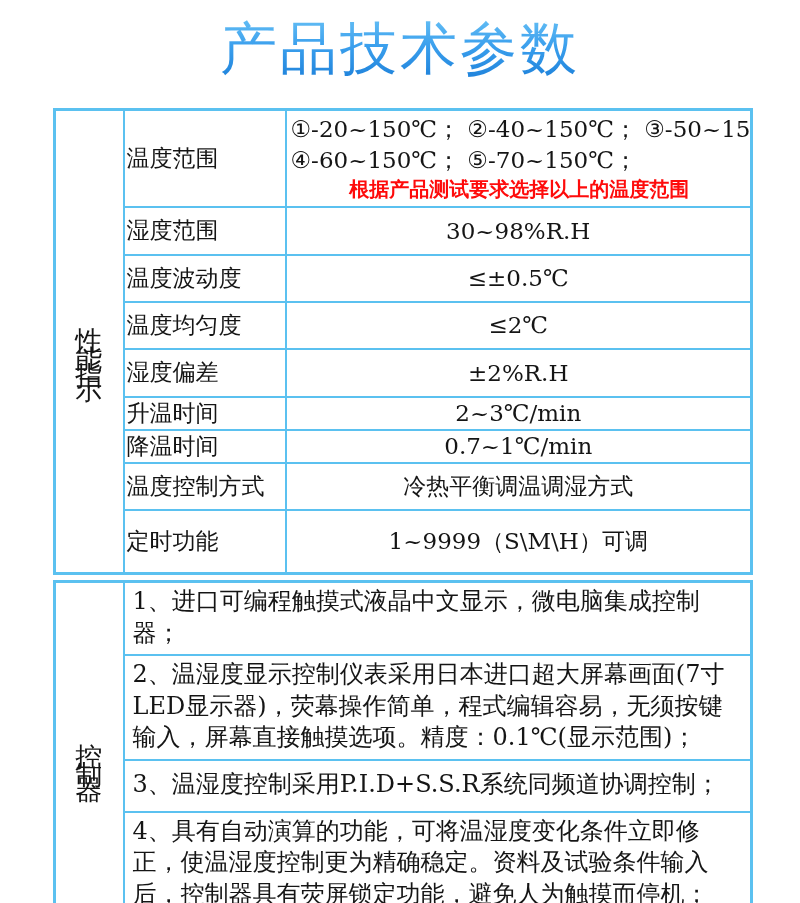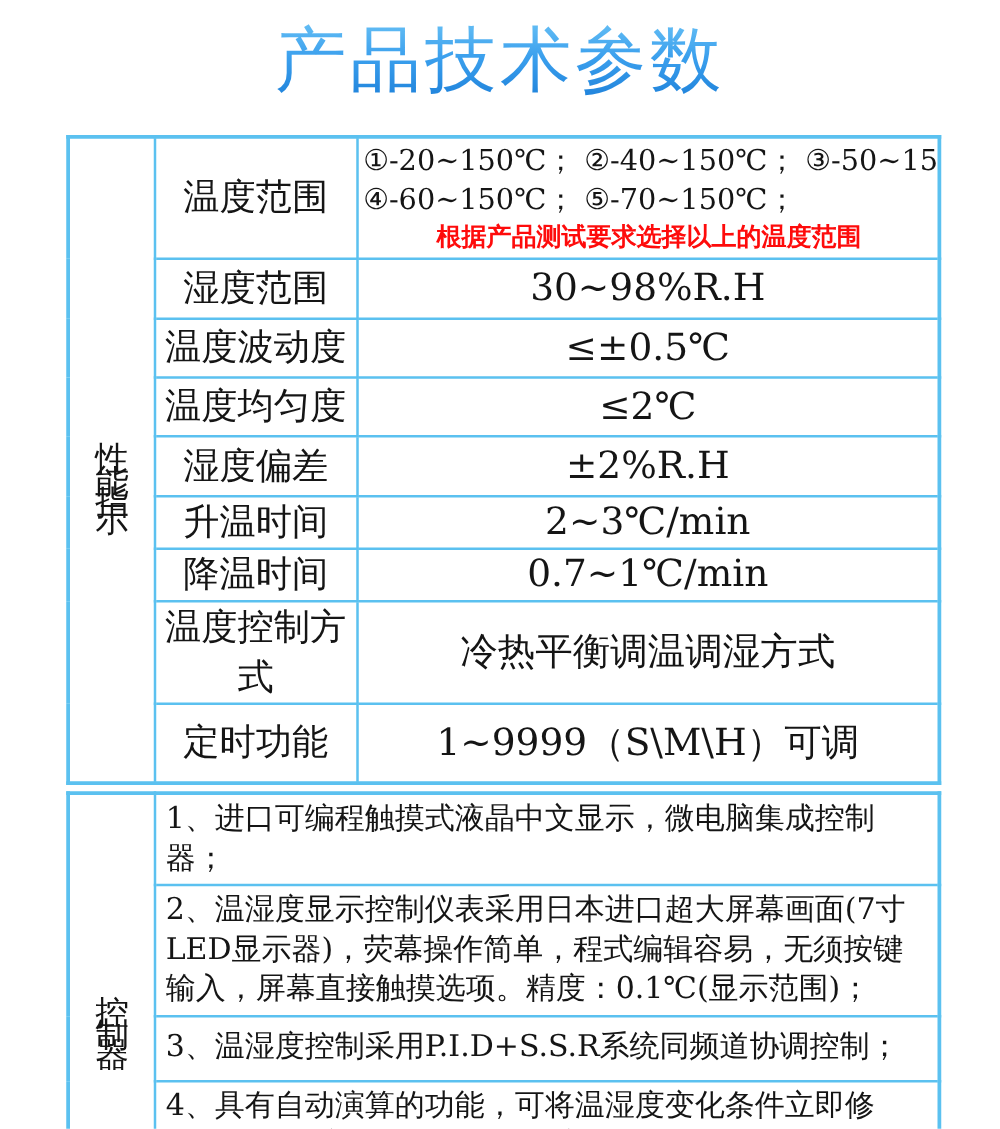--- a/index.html
+++ b/index.html
@@ -37,27 +37,27 @@
   .vlabel{
     writing-mode:vertical-rl;
     text-orientation:upright;
     font-size:27px;
     letter-spacing:17px;
     margin:0 auto;
     display:inline-block;
     line-height:1;
   }
   .label{
-    text-align:center;vertical-align:middle;
-    font-size:29px;
+    vertical-align:middle;
+    font-size:23px;
     padding:0 2px;
   }
   .value{
     text-align:center;vertical-align:middle;
-    font-size:30px;
+    font-size:23px;
     padding:0 4px;
   }
   .temp-cell{vertical-align:top;text-align:left;padding:3px 2px 0 4px;}
   .trline{font-size:23px;line-height:31px;white-space:nowrap;}
   .trnote{font-size:20px;line-height:26px;text-align:center;color:#fe0b0b;font-weight:bold;}
   .ctext{
     font-size:24px;
     line-height:31.5px;
     text-align:left;
     vertical-align:middle;

